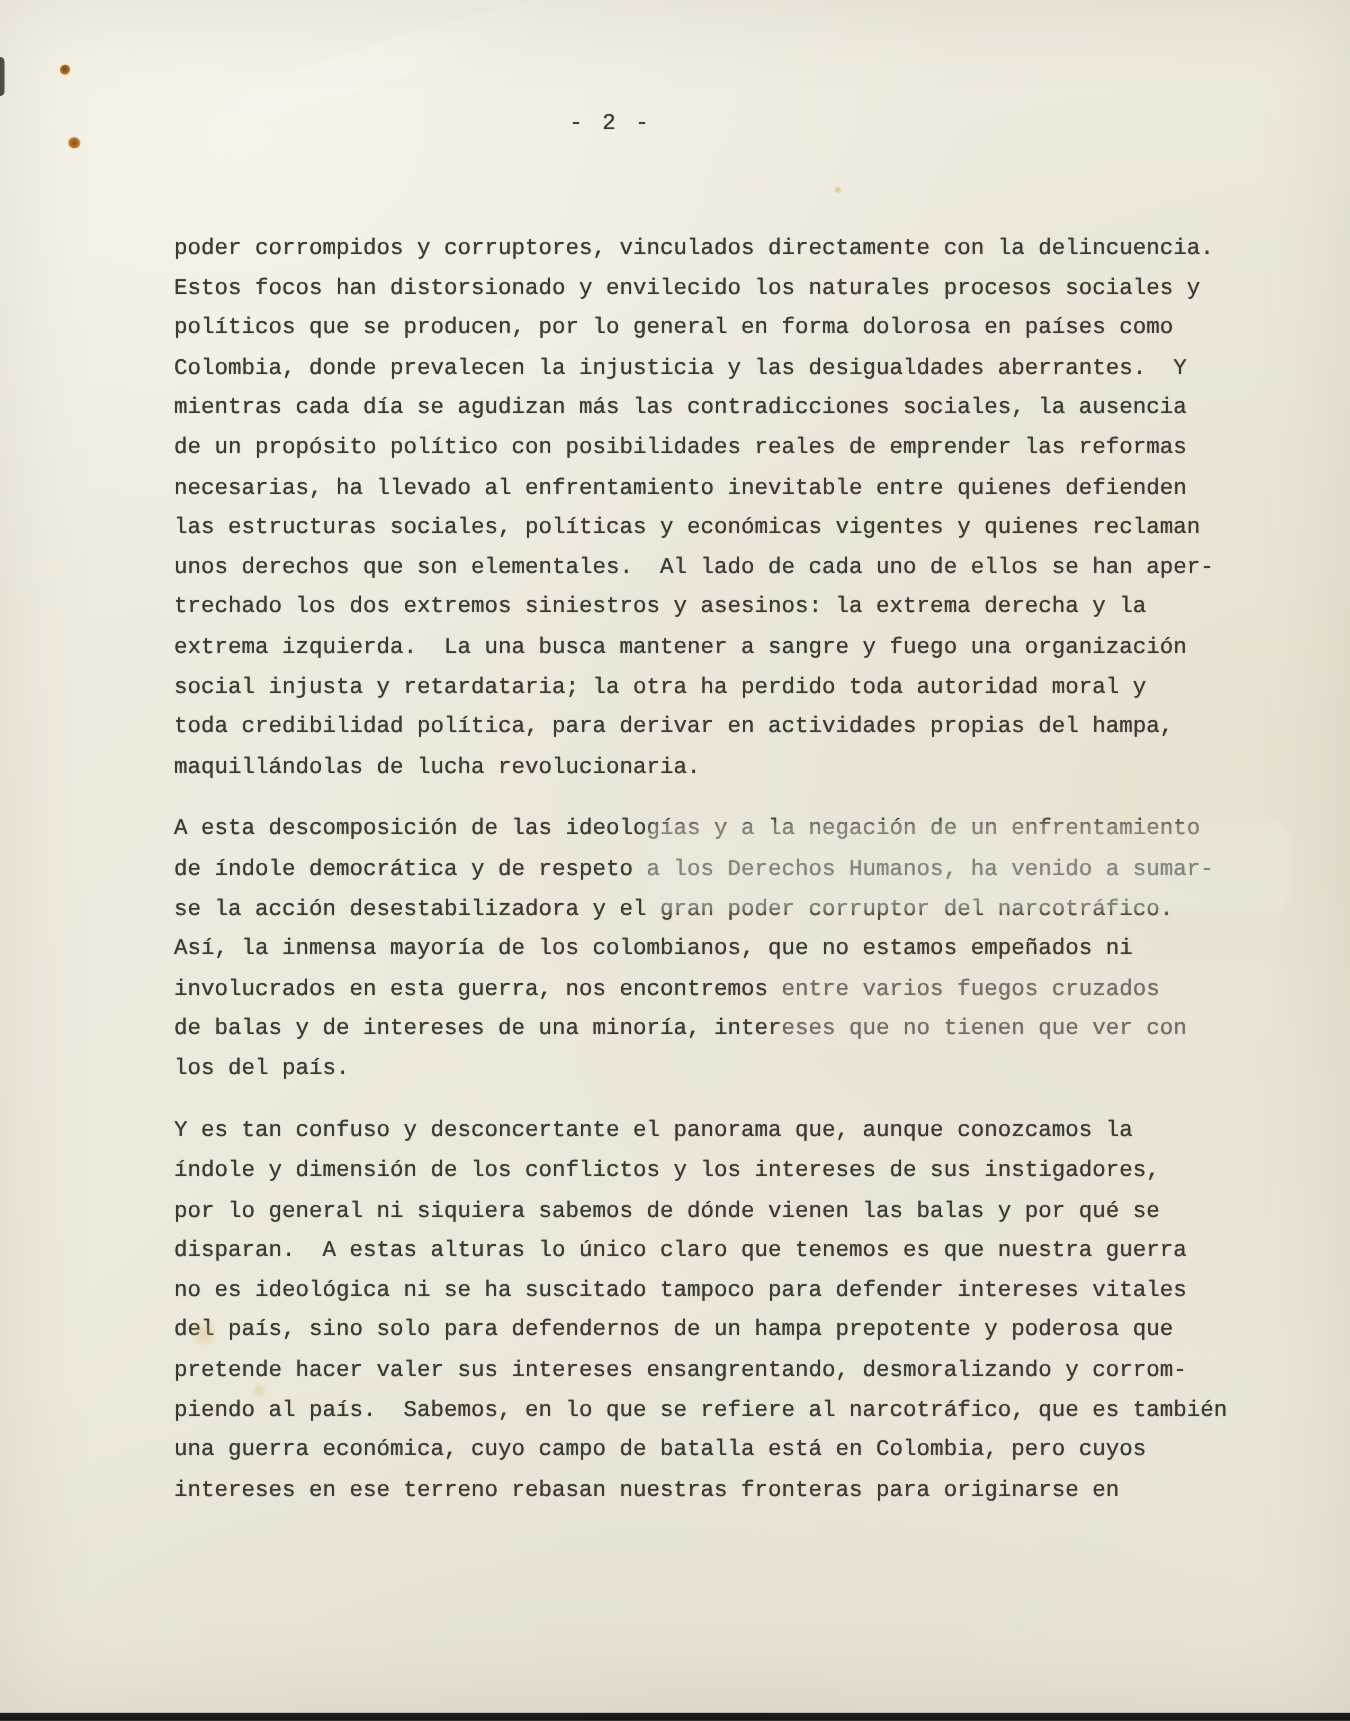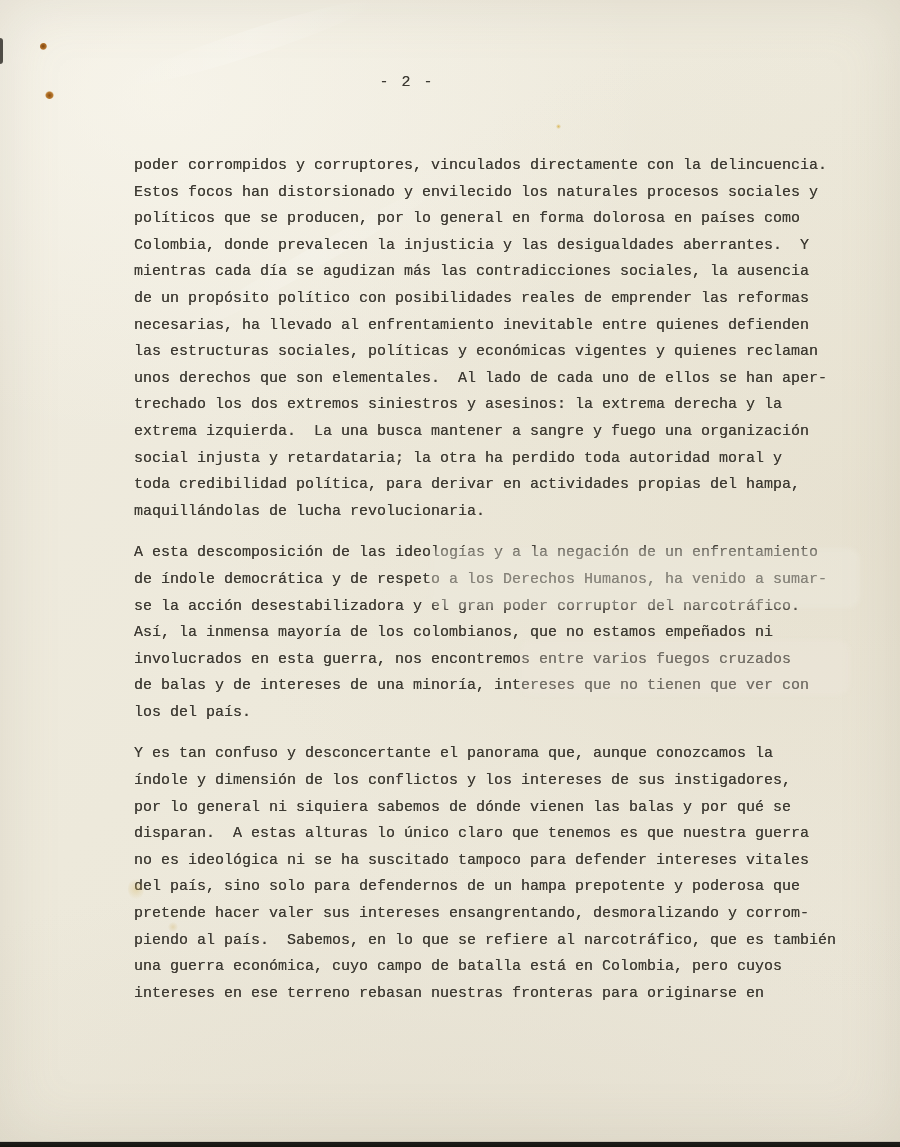--- a/index.html
+++ b/index.html
@@ -45,21 +45,21 @@
     width: 110px;
     text-align: center;
     font-size: 15px;
     line-height: 22px;
     letter-spacing: 2px;
     color: #3d3a33;
     text-shadow: 0 0 0.6px rgba(58,54,45,0.75);
   }
   .doc-body {
     position: absolute;
-    left: 134px;
+    left: 116px;
     top: 153px;
     width: 712px;
     font-size: 15px;
     line-height: 26.6px;
     color: #3d3a33;
     text-shadow: 0 0 0.65px rgba(58,54,45,0.8);
   }
   .para {
     margin: 0 0 15px 0;
     white-space: pre-wrap;

